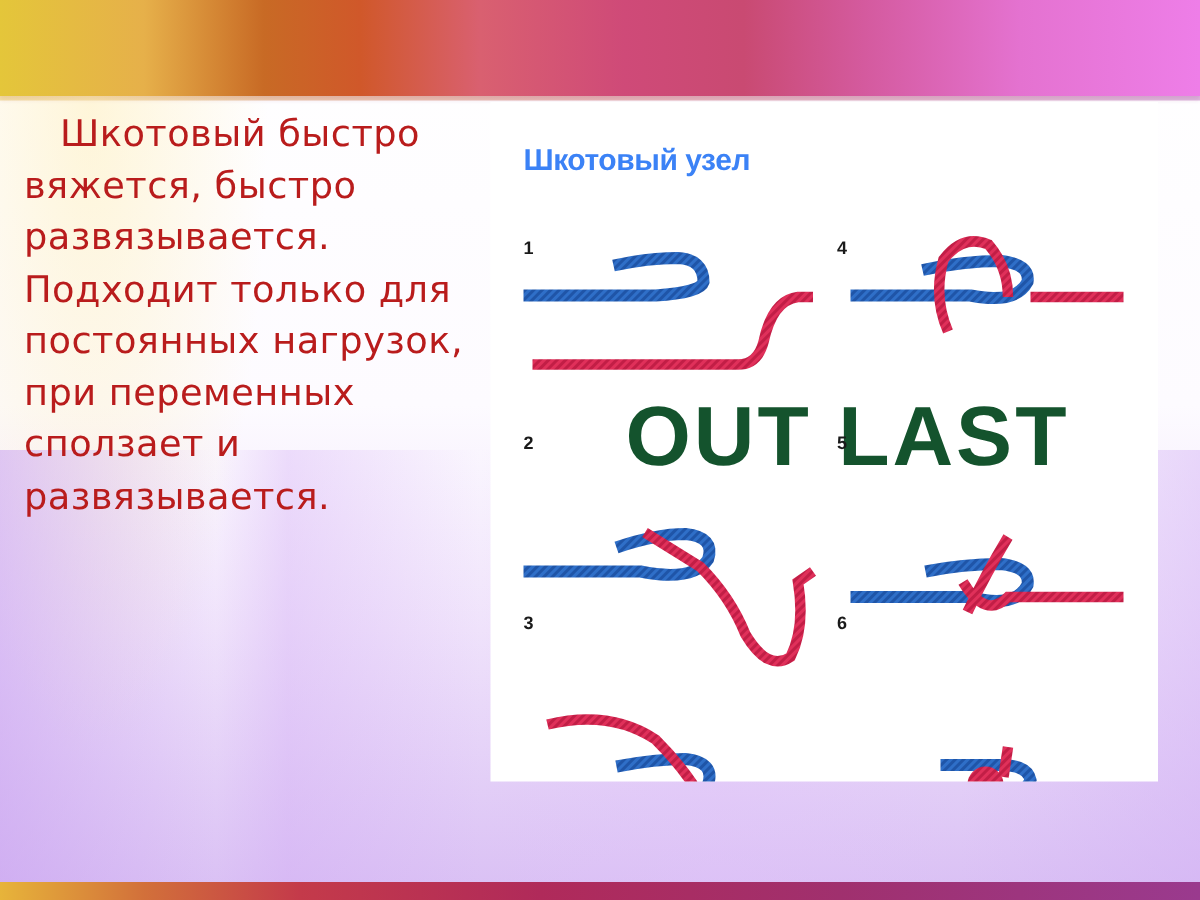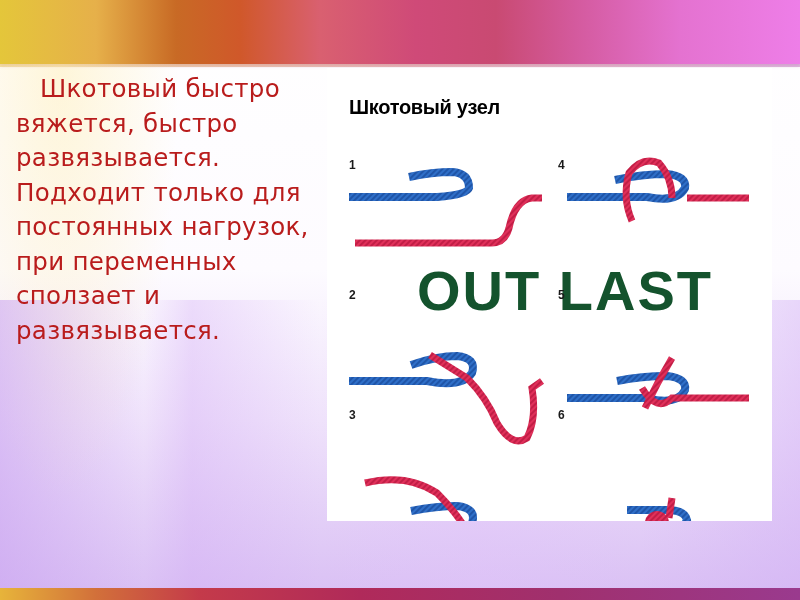--- a/index.html
+++ b/index.html
@@ -22,21 +22,21 @@
   }
   .glow-left { position:absolute; left:0; top:64px; width:200px; height:520px;
     background: radial-gradient(ellipse at 30% 0%, rgba(255,235,170,0.45), rgba(255,255,255,0) 60%); }
   .text-block { position:absolute; left:16px; top:72px; width:300px;
     font-size:24.5px; line-height:34.5px; color:#b91c1c; letter-spacing:0.3px; }
   .text-block p { margin:0; }
   .text-block p.indent { text-indent:24px; }
   .text-block p + p { margin-top:10px; }
   .knot-figure { position:absolute; left:327px; top:68px; width:445px; height:453px; background:#fff; }
   .figure-title { position:absolute; left:22px; top:28px; font-family:"Liberation Sans", sans-serif;
-    font-weight:bold; font-size:20px; color:#000000; letter-spacing:-0.3px; }
+    font-weight:bold; font-size:20px; color:#3b82f6; letter-spacing:-0.3px; }
   .step-num { position:absolute; font-family:"Liberation Sans", sans-serif; font-weight:bold; font-size:12px; color:#1a1a1a; }
   .watermark { position:absolute; left:90px; top:190px; font-family:"Liberation Sans", sans-serif;
     font-weight:bold; font-size:56px; color:#14532d; letter-spacing:2px; }
   svg.knots { position:absolute; left:0; top:0; }
 </style>
 </head>
 <body>
 
 <div class="top-band"></div>
 <div class="glow-left"></div>

